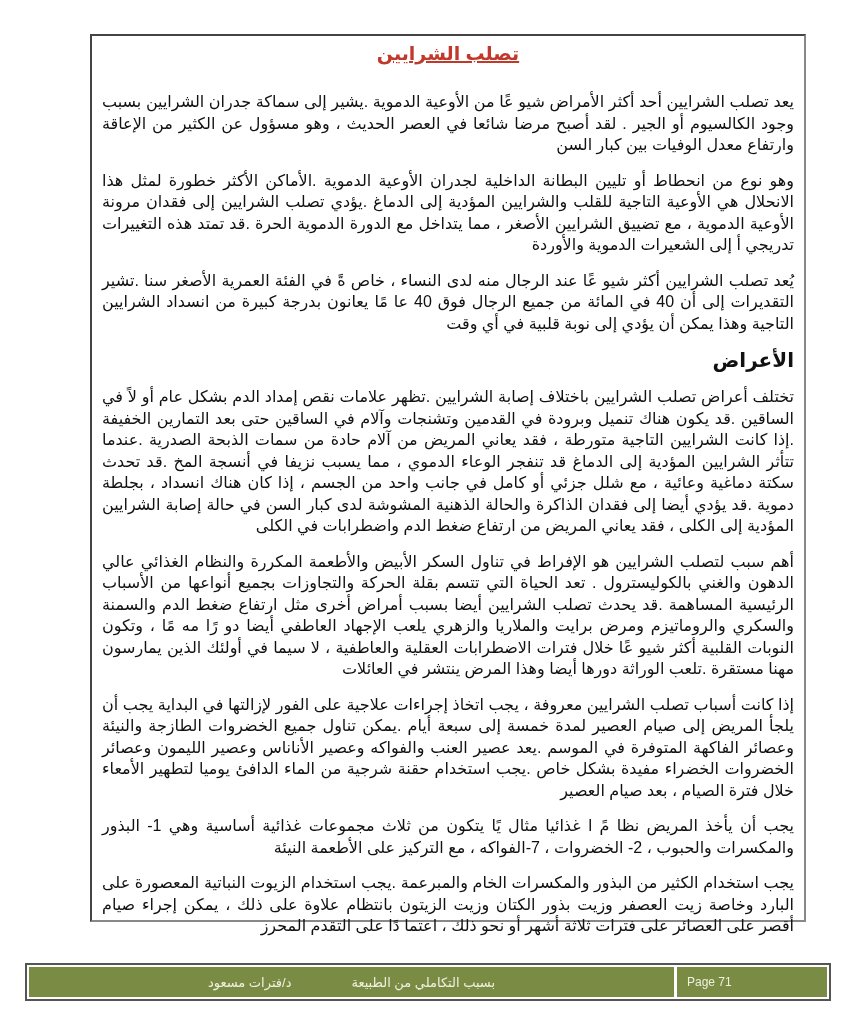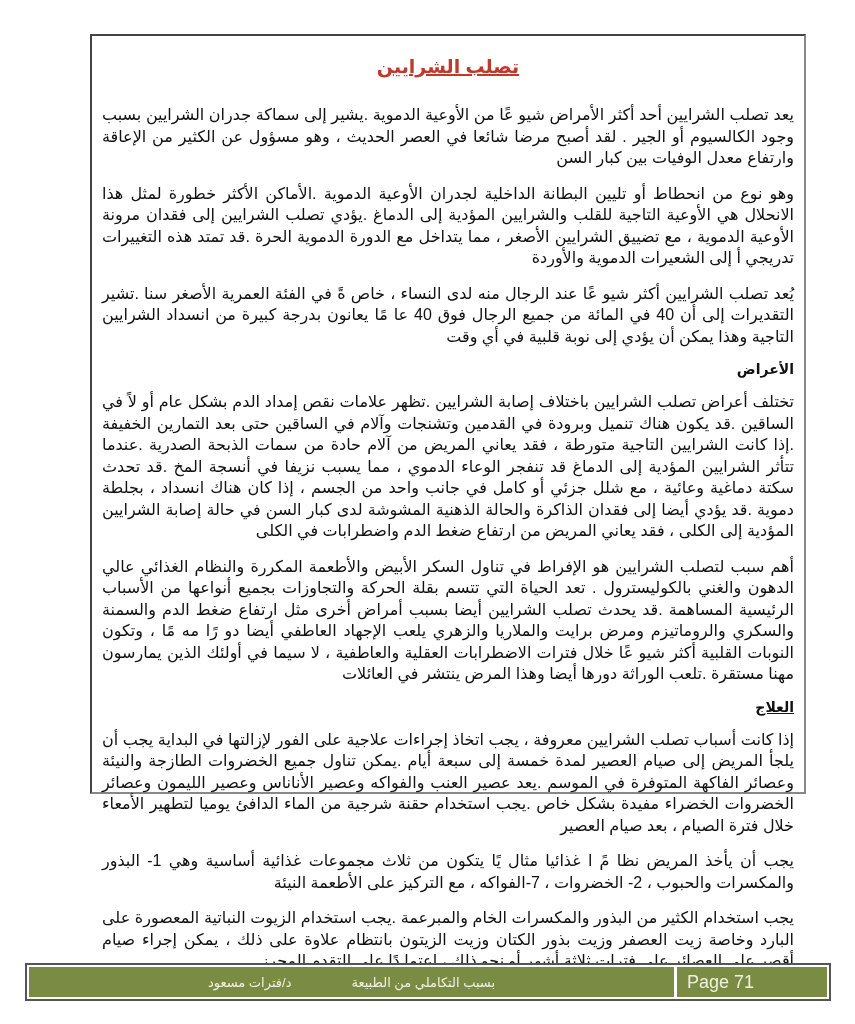--- a/index.html
+++ b/index.html
@@ -1,58 +1,57 @@
 <!DOCTYPE html>
 <html><head>
   <meta charset="utf-8">
   <style>
     html, body { margin: 0; padding: 0; background: #ffffff; }
     body { width: 855px; height: 1024px; position: relative; overflow: hidden; font-family: "Liberation Sans", "DejaVu Sans", sans-serif; color: #111; }
     .content-box {
-      position: absolute; left: 90px; top: 34px; width: 716px; height: 760px;
+      position: absolute; left: 90px; top: 34px; width: 716px; height: 888px;
       border: 2px solid #444; border-right-color: #888; border-bottom-color: #888;
-      box-sizing: border-box; padding: 17px 10px 0 10px;
+      box-sizing: border-box; padding: 4px 10px 0 10px;
       direction: rtl; text-align: justify;
     }
     .title {
       text-align: center; color: #c0392b; font-weight: bold; font-size: 19px;
       text-decoration: underline; text-decoration-thickness: 2px; margin: 2px 0 26px 0;
     }
     p { font-size: 16px; line-height: 21.5px; margin: 0 0 14px 0; }
-    .heading { font-weight: bold; font-size: 14px; margin: 6px 0 14px 0; }
+    .heading { font-weight: bold; font-size: 20px; margin: 6px 0 14px 0; }
     .heading.underline { text-decoration: underline; }
     .footer {
       position: absolute; left: 25px; top: 963px; width: 806px; height: 38px;
       border: 2px solid #555; box-sizing: border-box; display: flex; padding: 2px; gap: 3px; background: #fff;
     }
     .footer .title-cell {
       flex: 1; background: #7a8c44; color: #f0f0e0; display: flex; align-items: center; justify-content: center;
       direction: rtl; font-size: 13px; letter-spacing: 3px; gap: 60px;
     }
     .footer .page-cell {
       width: 140px; background: #7a8c44; color: #f0f0e0; display: flex; align-items: center;
-      padding-left: 10px; font-size: 18px;
+      padding-left: 10px; font-size: 12px;
     }
   </style>
 </head>
 <body>
 
 <div class="content-box">
   <div class="title">تصلب الشرايين</div>
 
   <p>يعد تصلب الشرايين أحد أكثر الأمراض شيو عًا من الأوعية الدموية .يشير إلى سماكة جدران الشرايين بسبب وجود الكالسيوم أو الجير . لقد أصبح مرضا شائعا في العصر الحديث ، وهو مسؤول عن الكثير من الإعاقة وارتفاع معدل الوفيات بين كبار السن</p>
   <p>وهو نوع من انحطاط أو تليين البطانة الداخلية لجدران الأوعية الدموية .الأماكن الأكثر خطورة لمثل هذا الانحلال هي الأوعية التاجية للقلب والشرايين المؤدية إلى الدماغ .يؤدي تصلب الشرايين إلى فقدان مرونة الأوعية الدموية ، مع تضييق الشرايين الأصغر ، مما يتداخل مع الدورة الدموية الحرة .قد تمتد هذه التغييرات تدريجي أ إلى الشعيرات الدموية والأوردة</p>
   <p>يُعد تصلب الشرايين أكثر شيو عًا عند الرجال منه لدى النساء ، خاص ةً في الفئة العمرية الأصغر سنا .تشير التقديرات إلى أن 40 في المائة من جميع الرجال فوق 40 عا مًا يعانون بدرجة كبيرة من انسداد الشرايين التاجية وهذا يمكن أن يؤدي إلى نوبة قلبية في أي وقت</p>
 
   <div class="heading">الأعراض</div>
   <p>تختلف أعراض تصلب الشرايين باختلاف إصابة الشرايين .تظهر علامات نقص إمداد الدم بشكل عام أو لاً في الساقين .قد يكون هناك تنميل وبرودة في القدمين وتشنجات وآلام في الساقين حتى بعد التمارين الخفيفة .إذا كانت الشرايين التاجية متورطة ، فقد يعاني المريض من آلام حادة من سمات الذبحة الصدرية .عندما تتأثر الشرايين المؤدية إلى الدماغ قد تنفجر الوعاء الدموي ، مما يسبب نزيفا في أنسجة المخ .قد تحدث سكتة دماغية وعائية ، مع شلل جزئي أو كامل في جانب واحد من الجسم ، إذا كان هناك انسداد ، بجلطة دموية .قد يؤدي أيضا إلى فقدان الذاكرة والحالة الذهنية المشوشة لدى كبار السن في حالة إصابة الشرايين المؤدية إلى الكلى ، فقد يعاني المريض من ارتفاع ضغط الدم واضطرابات في الكلى</p>
 
   <p>أهم سبب لتصلب الشرايين هو الإفراط في تناول السكر الأبيض والأطعمة المكررة والنظام الغذائي عالي الدهون والغني بالكوليسترول . تعد الحياة التي تتسم بقلة الحركة والتجاوزات بجميع أنواعها من الأسباب الرئيسية المساهمة .قد يحدث تصلب الشرايين أيضا بسبب أمراض أخرى مثل ارتفاع ضغط الدم والسمنة والسكري والروماتيزم ومرض برايت والملاريا والزهري يلعب الإجهاد العاطفي أيضا دو رًا مه مًا ، وتكون النوبات القلبية أكثر شيو عًا خلال فترات الاضطرابات العقلية والعاطفية ، لا سيما في أولئك الذين يمارسون مهنا مستقرة .تلعب الوراثة دورها أيضا وهذا المرض ينتشر في العائلات</p>
 
-  <div class="heading underline">العلاج</div>
   <p>إذا كانت أسباب تصلب الشرايين معروفة ، يجب اتخاذ إجراءات علاجية على الفور لإزالتها في البداية يجب أن يلجأ المريض إلى صيام العصير لمدة خمسة إلى سبعة أيام .يمكن تناول جميع الخضروات الطازجة والنيئة وعصائر الفاكهة المتوفرة في الموسم .يعد عصير العنب والفواكه وعصير الأناناس وعصير الليمون وعصائر الخضروات الخضراء مفيدة بشكل خاص .يجب استخدام حقنة شرجية من الماء الدافئ يوميا لتطهير الأمعاء خلال فترة الصيام ، بعد صيام العصير</p>
   <p>يجب أن يأخذ المريض نظا مً ا غذائيا مثال يًا يتكون من ثلاث مجموعات غذائية أساسية وهي 1- البذور والمكسرات والحبوب ، 2- الخضروات ، 7-الفواكه ، مع التركيز على الأطعمة النيئة</p>
   <p>يجب استخدام الكثير من البذور والمكسرات الخام والمبرعمة .يجب استخدام الزيوت النباتية المعصورة على البارد وخاصة زيت العصفر وزيت بذور الكتان وزيت الزيتون بانتظام علاوة على ذلك ، يمكن إجراء صيام أقصر على العصائر على فترات ثلاثة أشهر أو نحو ذلك ، اعتما دًا على التقدم المحرز</p>
 </div>
 
 <div class="footer">
   <div class="title-cell">
     <span>بسبب التكاملي من الطبيعة</span>
     <span>د/فترات مسعود</span>
   </div>

